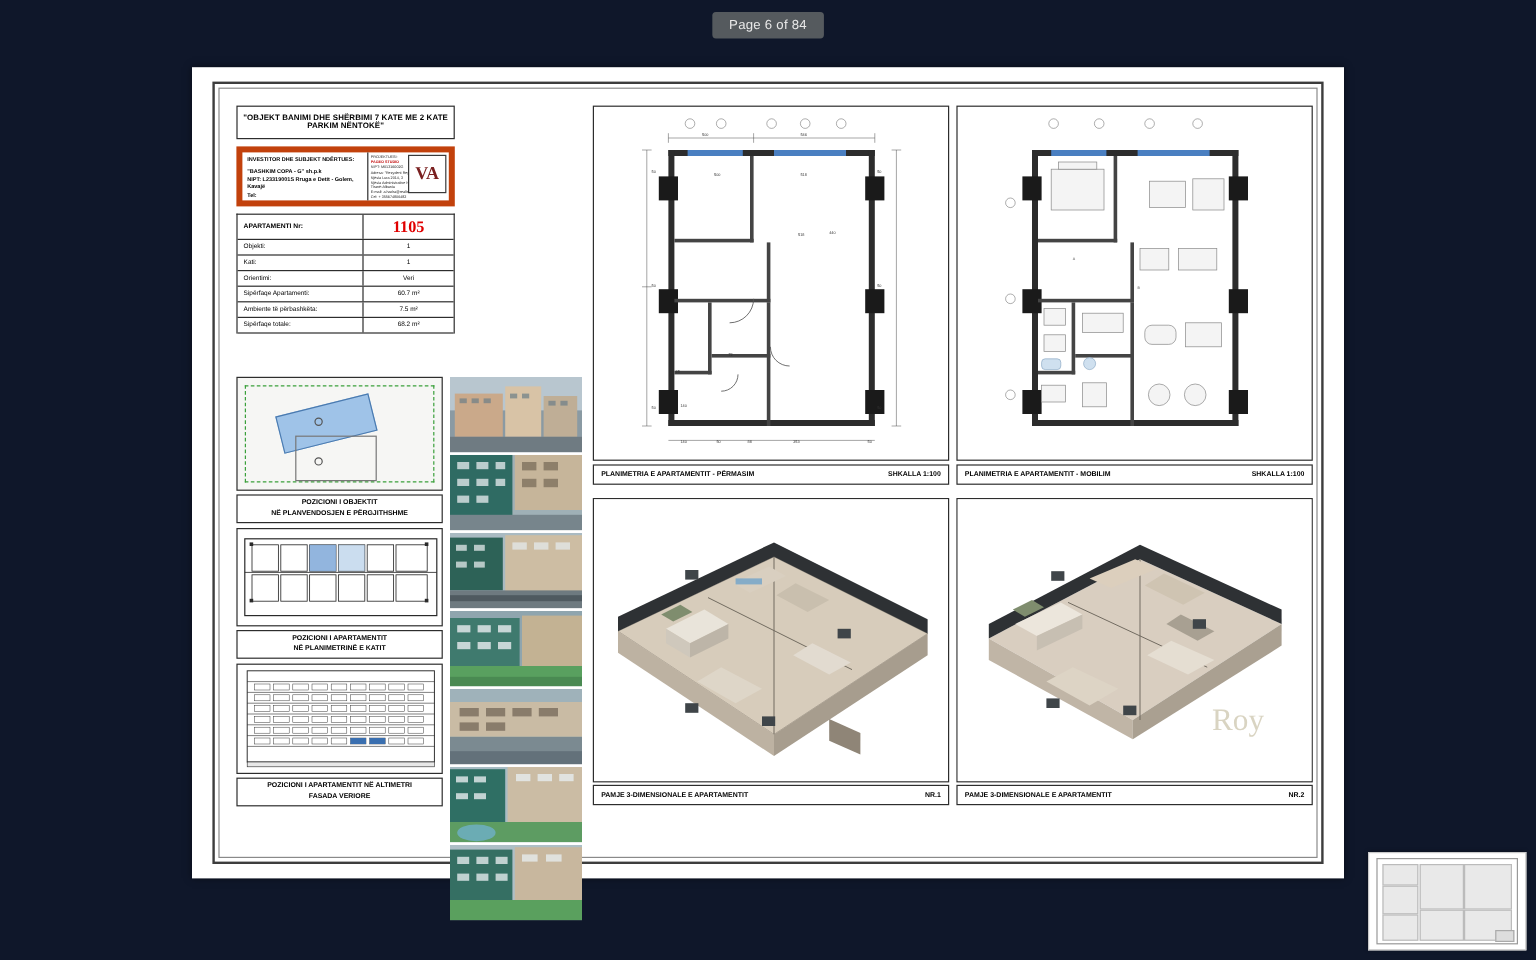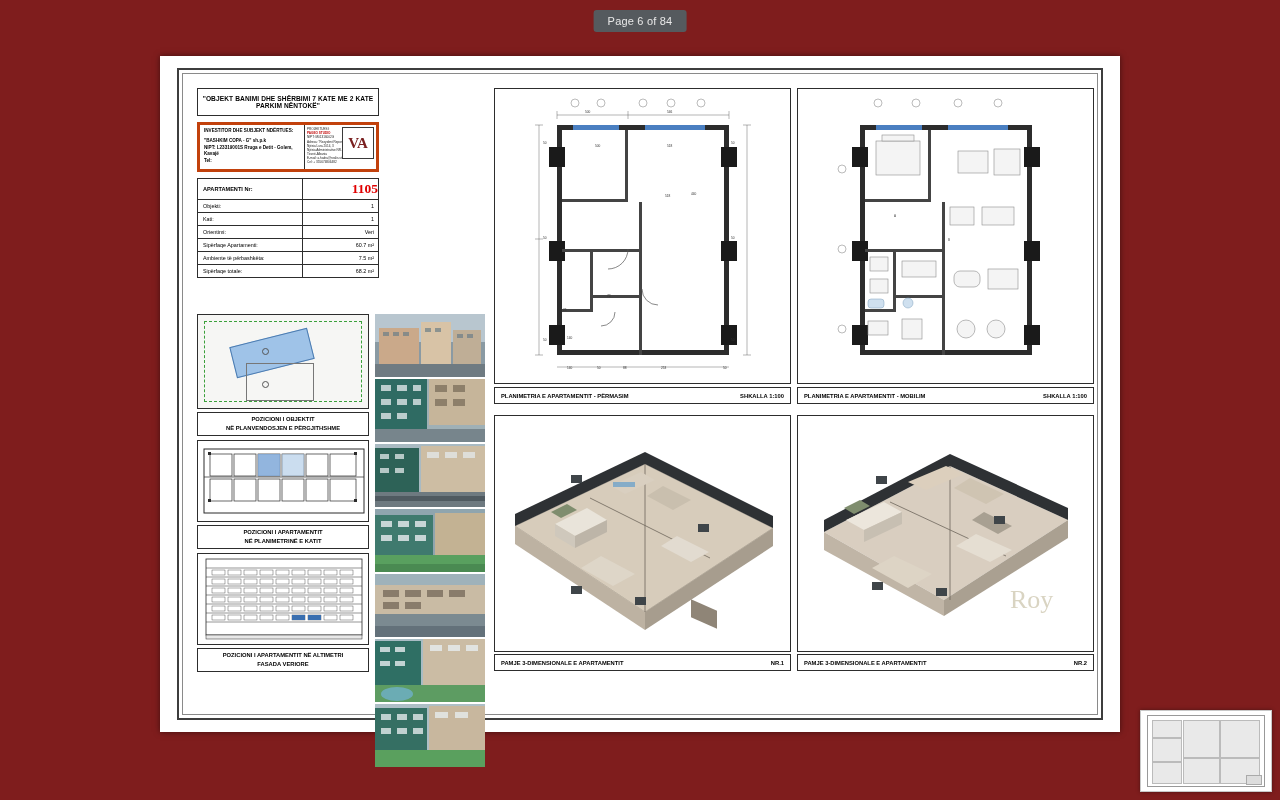--- a/index.html
+++ b/index.html
@@ -5,21 +5,21 @@
   html, body {
     margin: 0; padding: 0;
     background: #3a3a3a;
     width: 1280px; height: 800px;
     overflow: hidden;
     font-family: "Liberation Sans", sans-serif;
   }
   #viewer {
     position: relative;
     width: 1280px; height: 800px;
-    background: #7f1d1d;
+    background: #0f172a;
   }
   
   #page-pill {
     position: absolute;
     left: 50%; top: 10px;
     transform: translateX(-50%);
     background: #555a5e;
     color: #e8e8e8;
     font-size: 11px;
     padding: 5px 14px;
@@ -99,21 +99,21 @@
     left: 14px; top: 14px; width: 182px; height: 28px;
     border: 1px solid #2d2d2d;
     display: flex; align-items: center; justify-content: center;
     text-align: center;
   }
   #title-block span {
     font-size: 6.6px; font-weight: bold; letter-spacing: 0.1px; padding: 0 3px;
   }
   #investor-box {
     left: 14px; top: 48px; width: 182px; height: 50px;
-    border: 3px solid #c2410c;
+    border: 5px solid #c2410c;
   }
   #inv-left {
     position: absolute; left: 0; top: 0; width: 105px; height: 100%;
     border-right: 1px solid #2d2d2d; padding: 3px 4px; box-sizing: border-box;
   }
   #inv-left .hdr { font-size: 4.6px; font-weight: bold; margin-bottom: 5px; }
   #inv-left .ln { font-size: 4.6px; font-weight: bold; line-height: 1.45; }
   #inv-right { position: absolute; left: 105px; top: 0; right: 0; height: 100%; }
   #proj-txt {
     position: absolute; left: 2px; top: 2px; width: 42px;
@@ -132,21 +132,21 @@
     left: 14px; top: 104px; width: 182px;
     border: 1px solid #2d2d2d; border-bottom: none;
   }
   #apt-table .row { display: flex; border-bottom: 1px solid #2d2d2d; }
   #apt-table .c1 {
     width: 105px; box-sizing: border-box; padding: 3px 5px;
     font-size: 5.4px; border-right: 1px solid #2d2d2d;
   }
   #apt-table .c2 {
     flex: 1; box-sizing: border-box; padding: 3px 4px;
-    font-size: 5.4px; text-align: right;
+    font-size: 5.4px; text-align: center;
   }
   #apt-table .row.head .c1 { font-weight: bold; font-size: 5.6px; padding-top: 7px; padding-bottom: 7px;}
   #apt-table .row.head .c2 {
     color: #e00000; font-weight: bold; font-size: 13.5px;
     font-family: "Liberation Serif", serif; padding: 2px 0 2px 0;
   }
 
   
   #site-img {
     left: 14px; top: 240px; width: 172px; height: 95px;

